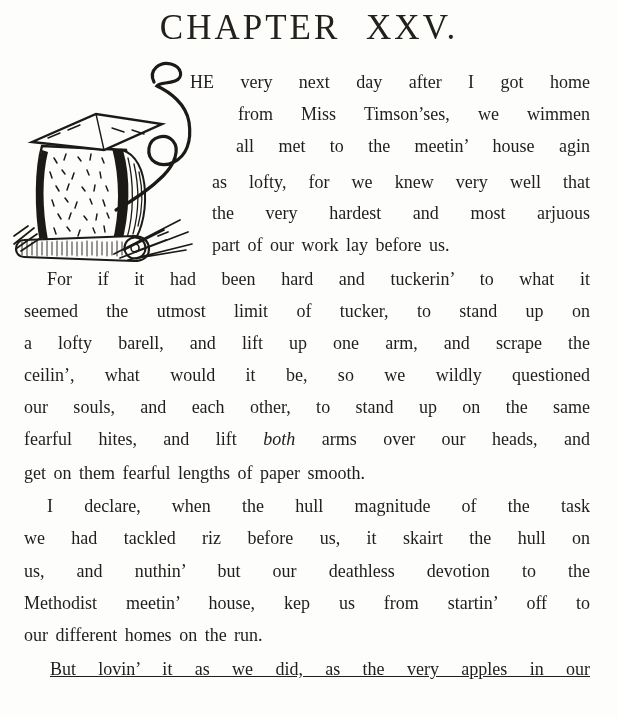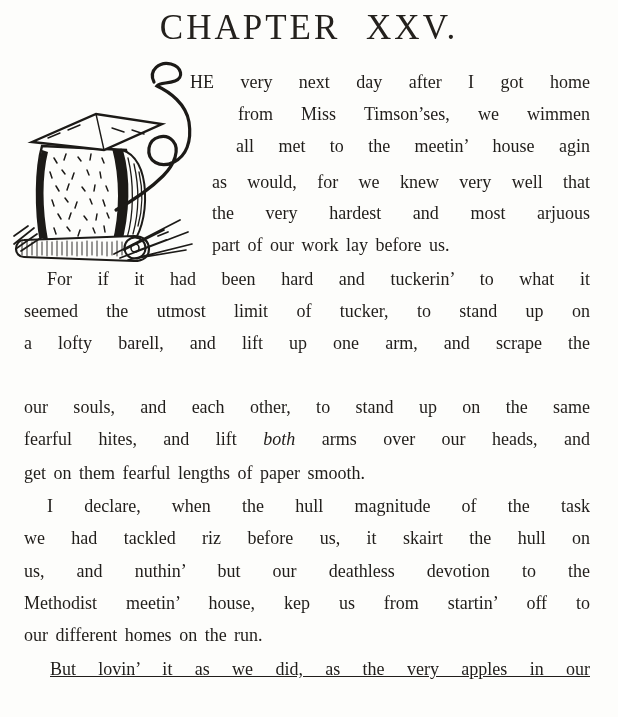--- a/index.html
+++ b/index.html
@@ -85,27 +85,28 @@
 
       <path stroke-width="1.7" d="M6,186 L26,170 M9,190 L29,176 M13,193 L31,181 M6,178 L20,168"></path>
 
       <path stroke-width="3.2" d="M146,24 C140,12 152,3 163,6 C174,9 176,20 167,23 C159,26 152,24 149,28 C162,34 178,46 181,64 C184,84 178,98 166,104 C152,111 139,103 141,90 C143,78 158,75 165,83 C172,91 167,106 155,118 C142,131 124,143 108,152"></path>
     </g>
   </svg>
 
   <div class="ln just" style="top:69px;left:190px;width:400px;">HE very next day after I got home</div>
   <div class="ln just" style="top:101px;left:238px;width:352px;">from Miss Timson’ses, we wimmen</div>
   <div class="ln just" style="top:133px;left:236px;width:354px;">all met to the meetin’ house agin</div>
-  <div class="ln just" style="top:169px;left:212px;width:378px;">as would, for we knew very well that</div>
+  <div class="ln just" style="top:169px;left:212px;width:378px;">as lofty, for we knew very well that</div>
   <div class="ln just" style="top:200px;left:212px;width:378px;">the very hardest and most arjuous</div>
   <div class="ln plain" style="top:232px;left:212px;width:378px;">part of our work lay before us.</div>
 
   <div class="ln just ind" style="top:266px;left:24px;width:566px;">For if it had been hard and tuckerin’ to what it</div>
   <div class="ln just" style="top:298px;left:24px;width:566px;">seemed the utmost limit of tucker, to stand up on</div>
   <div class="ln just" style="top:330px;left:24px;width:566px;">a lofty barell, and lift up one arm, and scrape the</div>
+  <div class="ln just" style="top:362px;left:24px;width:566px;">ceilin’, what would it be, so we wildly questioned</div>
   <div class="ln just" style="top:394px;left:24px;width:566px;">our souls, and each other, to stand up on the same</div>
   <div class="ln just" style="top:426px;left:24px;width:566px;"><span>fearful hites, and lift </span><span class="it">both</span><span> arms over our heads, and</span></div>
   <div class="ln plain" style="top:460px;left:24px;width:566px;">get on them fearful lengths of paper smooth.</div>
 
   <div class="ln just ind" style="top:493px;left:24px;width:566px;">I declare, when the hull magnitude of the task</div>
   <div class="ln just" style="top:525px;left:24px;width:566px;">we had tackled riz before us, it skairt the hull on</div>
   <div class="ln just" style="top:558px;left:24px;width:566px;">us, and nuthin’ but our deathless devotion to the</div>
   <div class="ln just" style="top:590px;left:24px;width:566px;">Methodist meetin’ house, kep us from startin’ off to</div>
   <div class="ln plain" style="top:622px;left:24px;width:566px;">our different homes on the run.</div>
 

